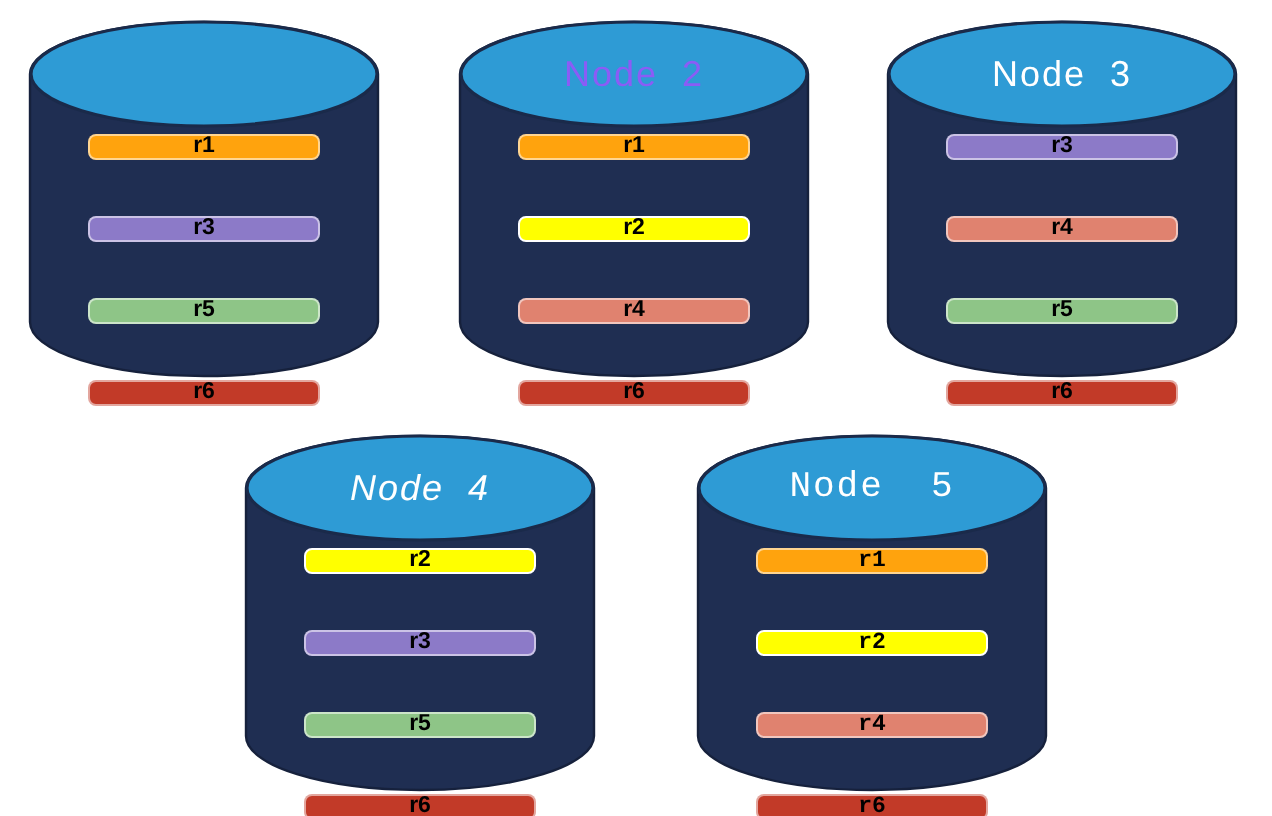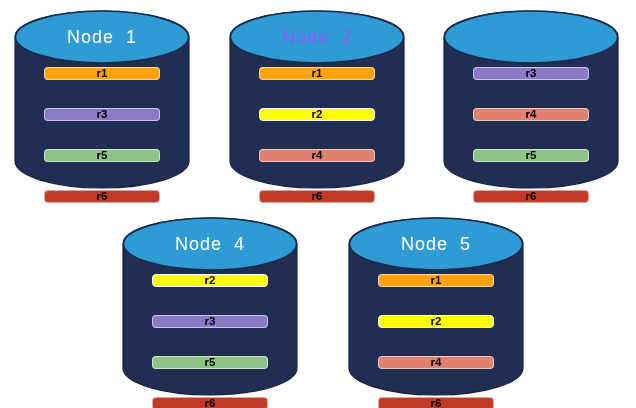--- a/index.html
+++ b/index.html
@@ -17,21 +17,21 @@
   }
   .cylinder {
     position: absolute;
     width: 178px;
     height: 180px;
   }
   .node-1 { left: 13px;  top: 9px;   }
   .node-2 { left: 228px; top: 9px;   }
   .node-3 { left: 442px; top: 9px;   }
   .node-4 { left: 121px; top: 216px; }
-  .node-5 { left: 347px; top: 216px; }
+  .node-5 { left: 347px; top: 216px; font-family: Liberation Mono, monospace; }
   .cyl-svg {
     position: absolute;
     inset: 0;
     width: 100%;
     height: 100%;
     display: block;
   }
   .cyl-body { stroke-width: 1.2; }
   .cyl-top  { stroke-width: 1.6; }
   .title {
@@ -74,21 +74,20 @@
 </head>
 <body style="background: rgb(255, 255, 255);">
 
 <div class="canvas">
 
   <div class="cylinder node-1">
     <svg class="cyl-svg" viewBox="0 0 178 180">
       <path class="cyl-body" d="M2,28 L2,152 A87,27 0 0 0 176,152 L176,28 A87,26 0 0 0 2,28 Z" fill="#1F2E52" stroke="#16213C"></path>
       <ellipse class="cyl-top" cx="89" cy="28" rx="86.5" ry="26" fill="#2E9BD5" stroke="#1A2A4A"></ellipse>
     </svg>
-    <div class="title" style="color: rgb(255, 255, 255);">Node  1</div>
     <div class="bars">
         <div class="bar" style="background: rgb(255, 163, 13); border-color: rgba(255, 255, 255, 0.55);">
           <span style="color: rgb(0, 0, 0);">r1</span>
         </div>
         <div class="bar" style="background: rgb(140, 122, 200); border-color: rgba(255, 255, 255, 0.55);">
           <span style="color: rgb(0, 0, 0);">r3</span>
         </div>
         <div class="bar" style="background: rgb(142, 197, 135); border-color: rgba(255, 255, 255, 0.55);">
           <span style="color: rgb(0, 0, 0);">r5</span>
         </div>
@@ -118,20 +117,21 @@
           <span style="color: rgb(0, 0, 0);">r6</span>
         </div>
       </div>
   </div>
 
   <div class="cylinder node-3">
     <svg class="cyl-svg" viewBox="0 0 178 180">
       <path class="cyl-body" d="M2,28 L2,152 A87,27 0 0 0 176,152 L176,28 A87,26 0 0 0 2,28 Z" fill="#1F2E52" stroke="#16213C"></path>
       <ellipse class="cyl-top" cx="89" cy="28" rx="86.5" ry="26" fill="#2E9BD5" stroke="#1A2A4A"></ellipse>
     </svg>
+    <div class="title" style="color: rgb(255, 255, 255);">Node  3</div>
     <div class="bars">
         <div class="bar" style="background: rgb(140, 122, 200); border-color: rgba(255, 255, 255, 0.55);">
           <span style="color: rgb(0, 0, 0);">r3</span>
         </div>
         <div class="bar" style="background: rgb(224, 130, 111); border-color: rgba(255, 255, 255, 0.55);">
           <span style="color: rgb(0, 0, 0);">r4</span>
         </div>
         <div class="bar" style="background: rgb(142, 197, 135); border-color: rgba(255, 255, 255, 0.55);">
           <span style="color: rgb(0, 0, 0);">r5</span>
         </div>
@@ -139,21 +139,21 @@
           <span style="color: rgb(0, 0, 0);">r6</span>
         </div>
       </div>
   </div>
 
   <div class="cylinder node-4">
     <svg class="cyl-svg" viewBox="0 0 178 180">
       <path class="cyl-body" d="M2,28 L2,152 A87,27 0 0 0 176,152 L176,28 A87,26 0 0 0 2,28 Z" fill="#1F2E52" stroke="#16213C"></path>
       <ellipse class="cyl-top" cx="89" cy="28" rx="86.5" ry="26" fill="#2E9BD5" stroke="#1A2A4A"></ellipse>
     </svg>
-    <div class="title" style="color: rgb(255, 255, 255);">Node  4</div>
+    <div class="title" style="color: rgb(255, 255, 255); font-style: italic;">Node  4</div>
     <div class="bars">
         <div class="bar" style="background: rgb(255, 255, 0); border-color: rgb(255, 255, 255);">
           <span style="color: rgb(0, 0, 0);">r2</span>
         </div>
         <div class="bar" style="background: rgb(140, 122, 200); border-color: rgba(255, 255, 255, 0.55);">
           <span style="color: rgb(0, 0, 0);">r3</span>
         </div>
         <div class="bar" style="background: rgb(142, 197, 135); border-color: rgba(255, 255, 255, 0.55);">
           <span style="color: rgb(0, 0, 0);">r5</span>
         </div>

